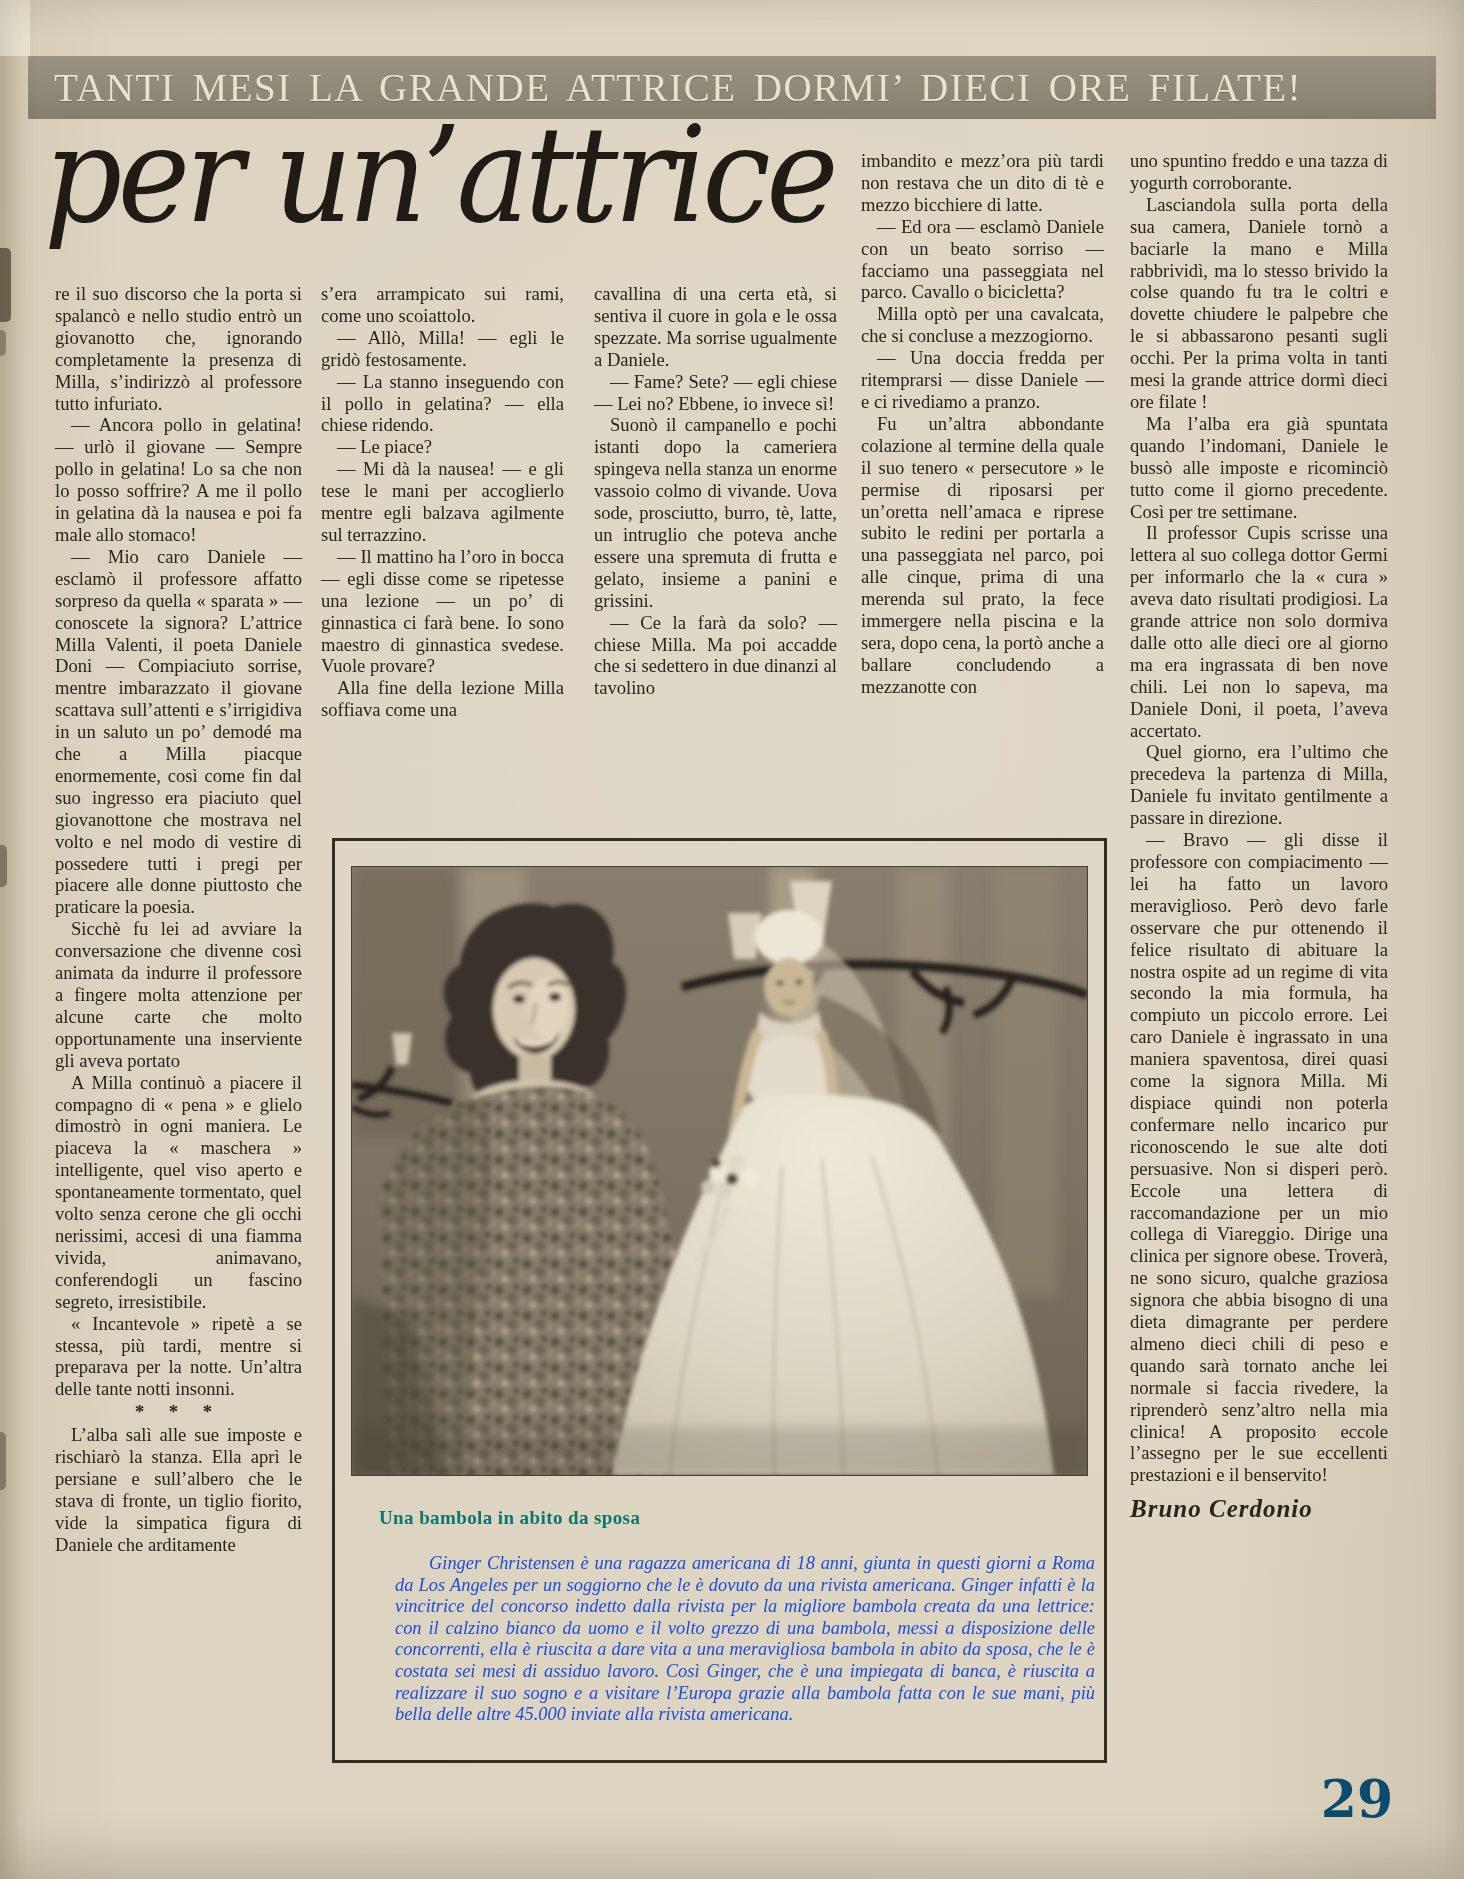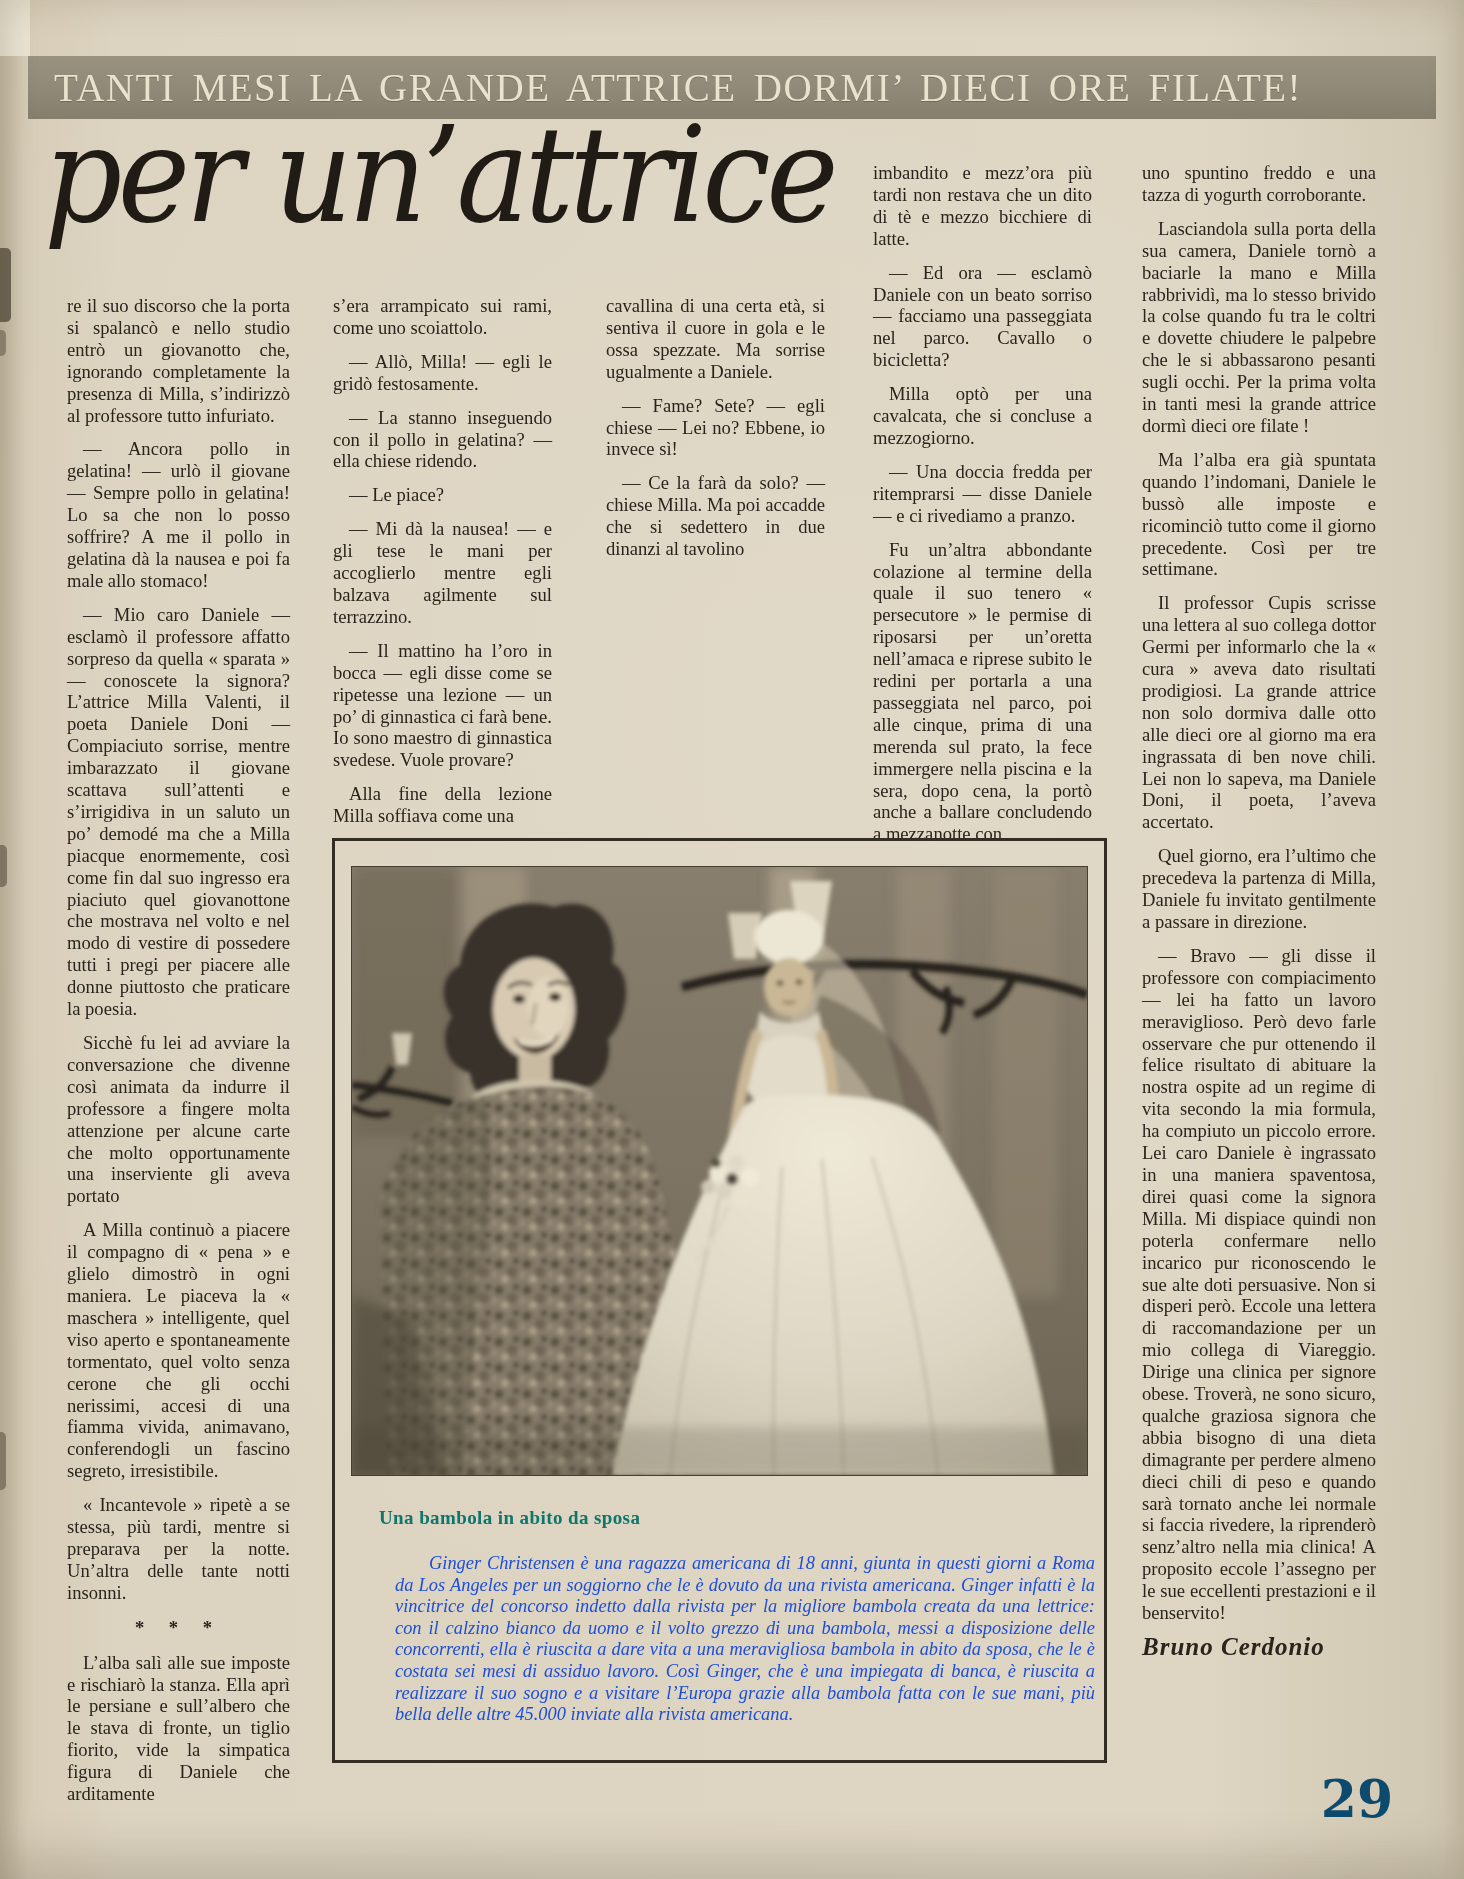--- a/index.html
+++ b/index.html
@@ -30,21 +30,21 @@
   }
   .big-title{
     position:absolute;left:44px;top:98px;
     font-family:"DejaVu Serif",serif;font-style:italic;font-weight:500;
     font-size:133px;letter-spacing:-5px;color:#201b14;
     transform:scaleX(.92);transform-origin:left top;white-space:nowrap;
   }
 
   .col{position:absolute;text-align:justify;font-size:18.6px;line-height:21.9px;
        hyphens:auto;-webkit-hyphens:auto;}
-  .col p{margin:12px;text-indent:16px;}
+  .col p{margin:0;text-indent:16px;}
   .col p:first-child{text-indent:0;}
   .col p.stars{text-align:center;text-indent:0;letter-spacing:10px;font-weight:bold;line-height:24px;}
   #col1{left:55px;top:283px;width:247px;}
   #col2{left:321px;top:283px;width:243px;}
   #col3{left:594px;top:283px;width:243px;}
   #col4{left:861px;top:150px;width:243px;height:688px;overflow:hidden;}
   #col5{left:1130px;top:150px;width:258px;}
   .byline{text-align:left;text-indent:0 !important;font-weight:bold;font-style:italic;
           font-size:25px;margin-top:12px !important;letter-spacing:1px;}
 
@@ -100,20 +100,21 @@
     <p class="">— Allò, Milla! — egli le gridò festosamente.</p>
     <p class="">— La stanno inseguendo con il pollo in gelatina? — ella chiese ridendo.</p>
     <p class="">— Le piace?</p>
     <p class="">— Mi dà la nausea! — e gli tese le mani per accoglierlo mentre egli balzava agilmente sul terrazzino.</p>
     <p class="">— Il mattino ha l’oro in bocca — egli disse come se ripetesse una lezione — un po’ di ginnastica ci farà bene. Io sono maestro di ginnastica svedese. Vuole provare?</p>
     <p class="">Alla fine della lezione Milla soffiava come una</p>
   </div>
 <div class="col" id="col3">
     <p class="">cavallina di una certa età, si sentiva il cuore in gola e le ossa spezzate. Ma sorrise ugualmente a Daniele.</p>
     <p class="">— Fame? Sete? — egli chiese — Lei no? Ebbene, io invece sì!</p>
+    <p class="">Suonò il campanello e pochi istanti dopo la cameriera spingeva nella stanza un enorme vassoio colmo di vivande. Uova sode, prosciutto, burro, tè, latte, un intruglio che poteva anche essere una spremuta di frutta e gelato, insieme a panini e grissini.</p>
     <p class="">— Ce la farà da solo? — chiese Milla. Ma poi accadde che si sedettero in due dinanzi al tavolino</p>
   </div>
 <div class="col" id="col4">
     <p class="">imbandito e mezz’ora più tardi non restava che un dito di tè e mezzo bicchiere di latte.</p>
     <p class="">— Ed ora — esclamò Daniele con un beato sorriso — facciamo una passeggiata nel parco. Cavallo o bicicletta?</p>
     <p class="">Milla optò per una cavalcata, che si concluse a mezzogiorno.</p>
     <p class="">— Una doccia fredda per ritemprarsi — disse Daniele — e ci rivediamo a pranzo.</p>
     <p class="">Fu un’altra abbondante colazione al termine della quale il suo tenero « persecutore » le permise di riposarsi per un’oretta nell’amaca e riprese subito le redini per portarla a una passeggiata nel parco, poi alle cinque, prima di una merenda sul prato, la fece immergere nella piscina e la sera, dopo cena, la portò anche a ballare concludendo a mezzanotte con</p>
   </div>
 <div class="col" id="col5">

